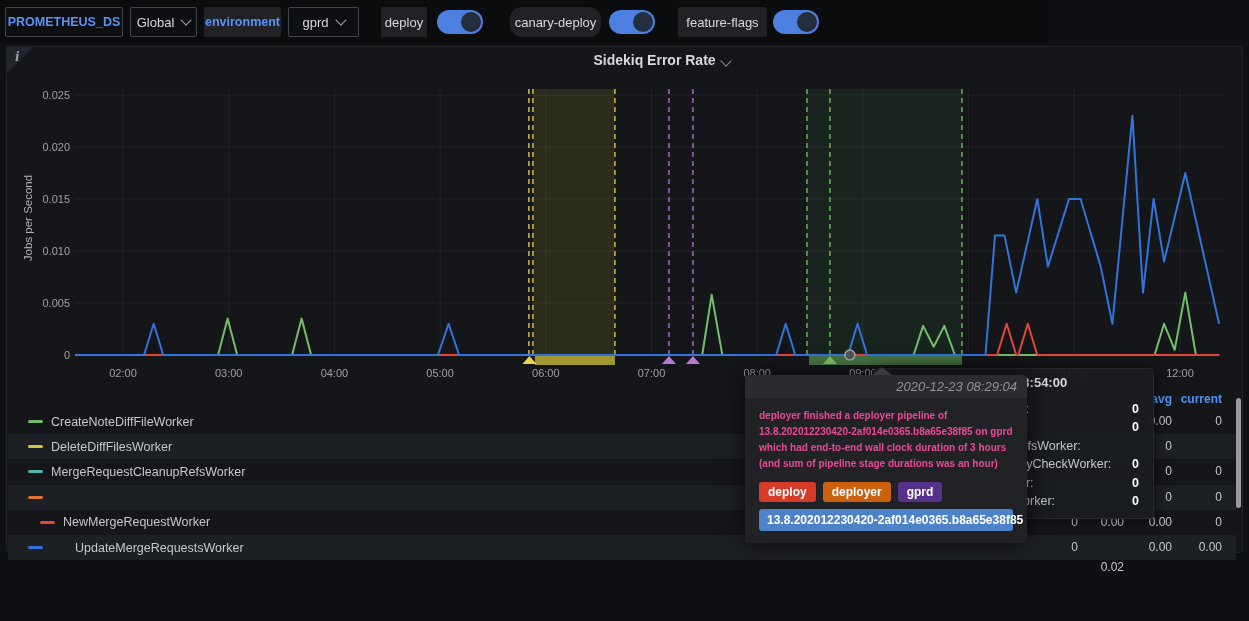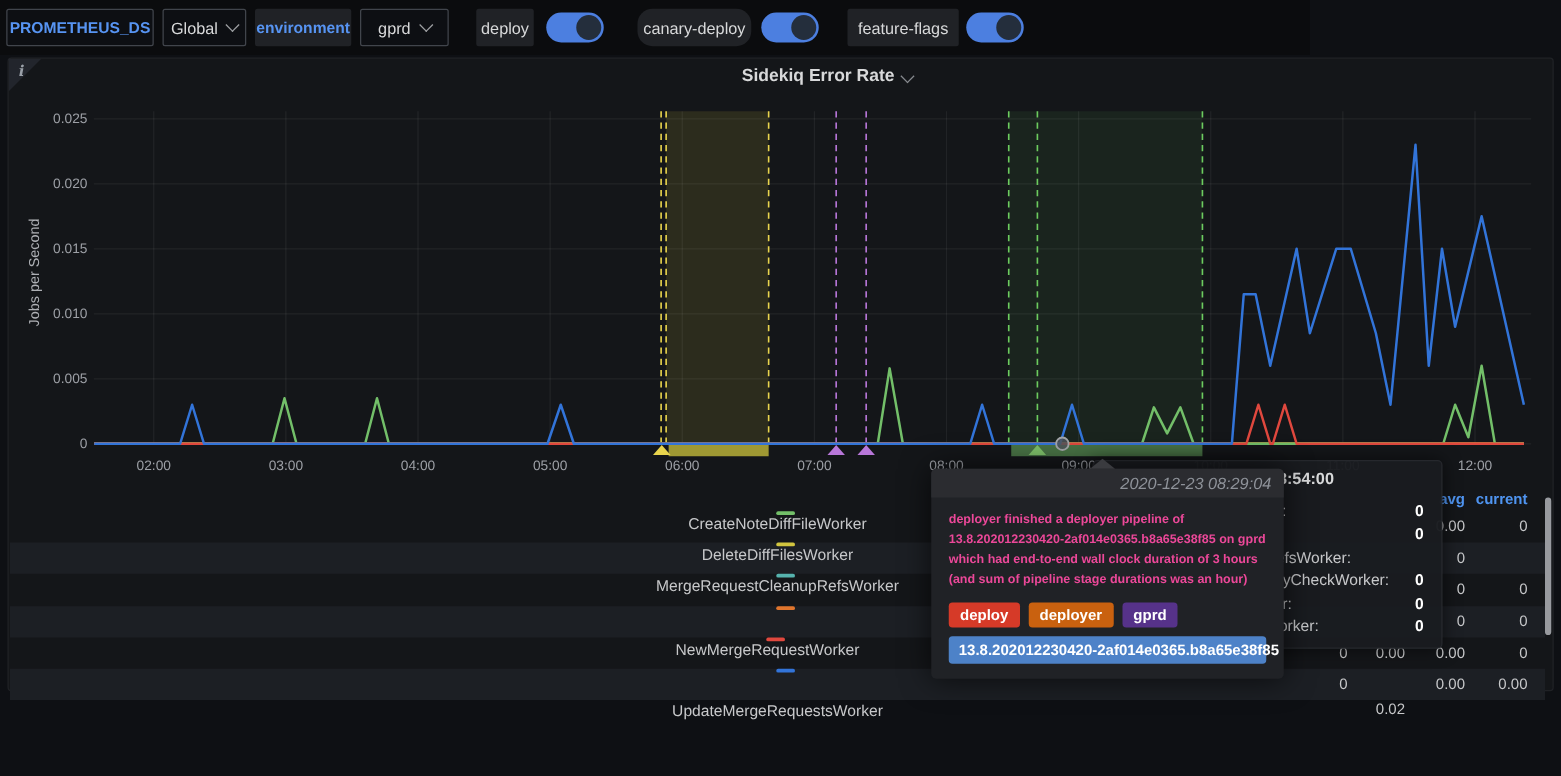--- a/index.html
+++ b/index.html
@@ -26,21 +26,21 @@
   .panel-title{position:absolute;left:0;top:52px;width:1249px;text-align:center;z-index:3;
                font-size:14px;font-weight:bold;color:#d8d9da;cursor:pointer;margin-left:37px;}
   .panel-title .chev{margin-left:6px;border-color:#888b90;}
   
   svg.chart{position:absolute;left:0;top:0;z-index:2;}
   .axis-label{position:absolute;font-size:11px;color:#9da0a6;z-index:3;}
   .ylab{text-align:right;width:60px;}
   .xlab{text-align:center;width:44px;}
   .y-axis-title{position:absolute;left:14px;top:212px;z-index:3;font-size:11.5px;color:#aeb0b5;
                 transform:rotate(-90deg);transform-origin:center;width:120px;text-align:center;margin-left:-46px;}
-  .legend-row{position:absolute;left:0;height:25px;width:1228px;display:flex;align-items:center;flex-direction:column;}
+  .legend-row{position:absolute;left:0;height:25px;width:1228px;display:flex;align-items:center;}
   .legend-row.stripe{background:#1c1f24;}
   .legend-dash{width:15px;height:3px;border-radius:2px;margin-left:20px;margin-right:8px;flex:none;}
   .legend-name{font-size:12.5px;color:#c7c8ca;cursor:pointer;}
   .lt-head{position:absolute;font-size:12px;font-weight:bold;color:#4f94f0;text-align:right;z-index:4;cursor:pointer;}
   .lt-val{position:absolute;font-size:12px;color:#c7c8ca;text-align:right;z-index:4;}
   
   .hover-tip{position:absolute;left:874px;top:368px;width:280px;box-sizing:border-box;z-index:8;
              background:rgba(26,28,32,0.97);border:1px solid #26282d;border-radius:4px;
              padding:6px 10px 8px 8px;box-shadow:0 0 14px rgba(0,0,0,.55);}
   .hover-tip .ht-time{font-size:13px;font-weight:bold;color:#d8d9da;padding-left:62px;margin-bottom:10px;white-space:nowrap;}
@@ -178,21 +178,21 @@
       <span class="legend-dash" style="background: rgb(210, 197, 63);"></span>
       <span class="legend-name">DeleteDiffFilesWorker</span>
     </div>
     <div class="legend-row" style="position: absolute; left: 8px; top: 459.4px; z-index: 4;">
       <span class="legend-dash" style="background: rgb(86, 179, 174);"></span>
       <span class="legend-name">MergeRequestCleanupRefsWorker</span>
     </div>
     <div class="legend-row stripe" style="position: absolute; left: 8px; top: 484.6px; z-index: 4;">
       <span class="legend-dash" style="background: rgb(224, 117, 45);"></span>
     </div>
-    <div class="legend-row" style="position: absolute; left: 0; top: 509.8px; z-index: 4;">
+    <div class="legend-row" style="position: absolute; left: 20px; top: 509.8px; z-index: 4;">
       <span class="legend-dash" style="background: rgb(224, 72, 62);"></span>
       <span class="legend-name">NewMergeRequestWorker</span>
     </div>
     <div class="legend-row stripe" style="position: absolute; left: 8px; top: 535px; z-index: 4; gap: 24px;">
       <span class="legend-dash" style="background: rgb(50, 116, 217);"></span>
       <span class="legend-name">UpdateMergeRequestsWorker</span>
     </div>
     <div class="lt-head" style="left: 1112px; top: 392px; width: 60px;">avg</div>
     <div class="lt-head" style="left: 1162px; top: 392px; width: 60px;">current</div>
     <div class="lt-val" style="left: 1112px; top: 414px; width: 60px;">0.00</div>

